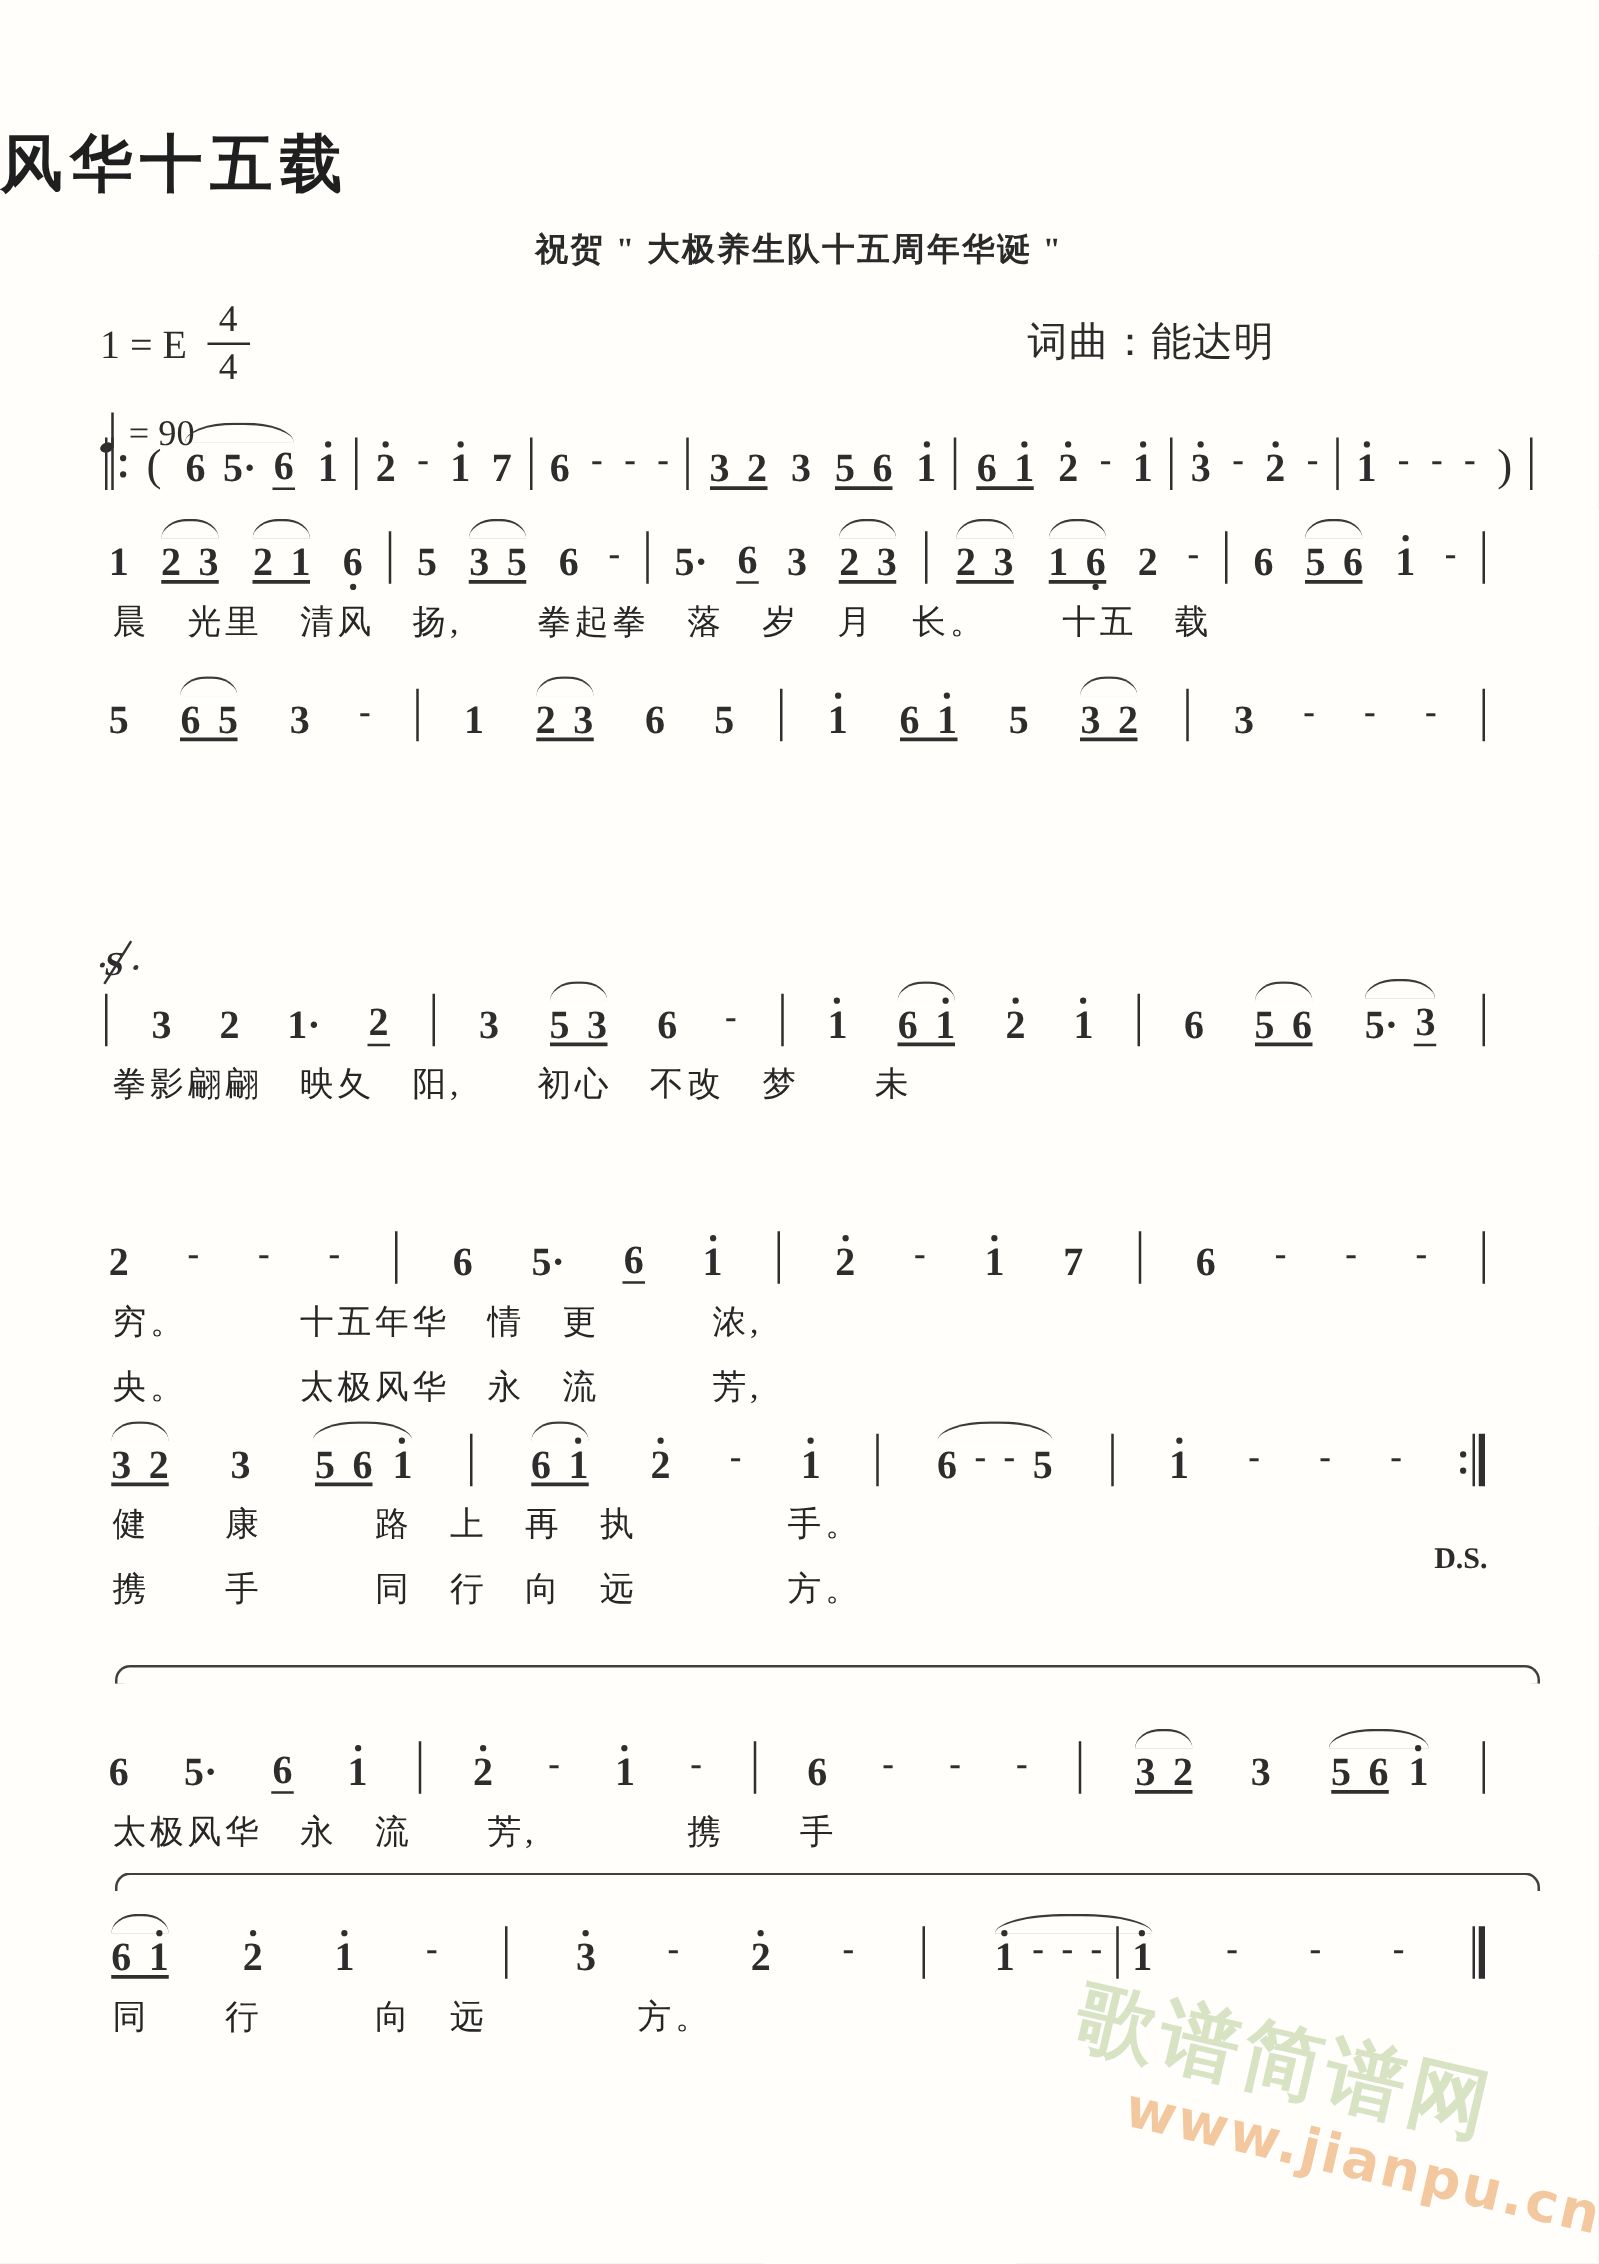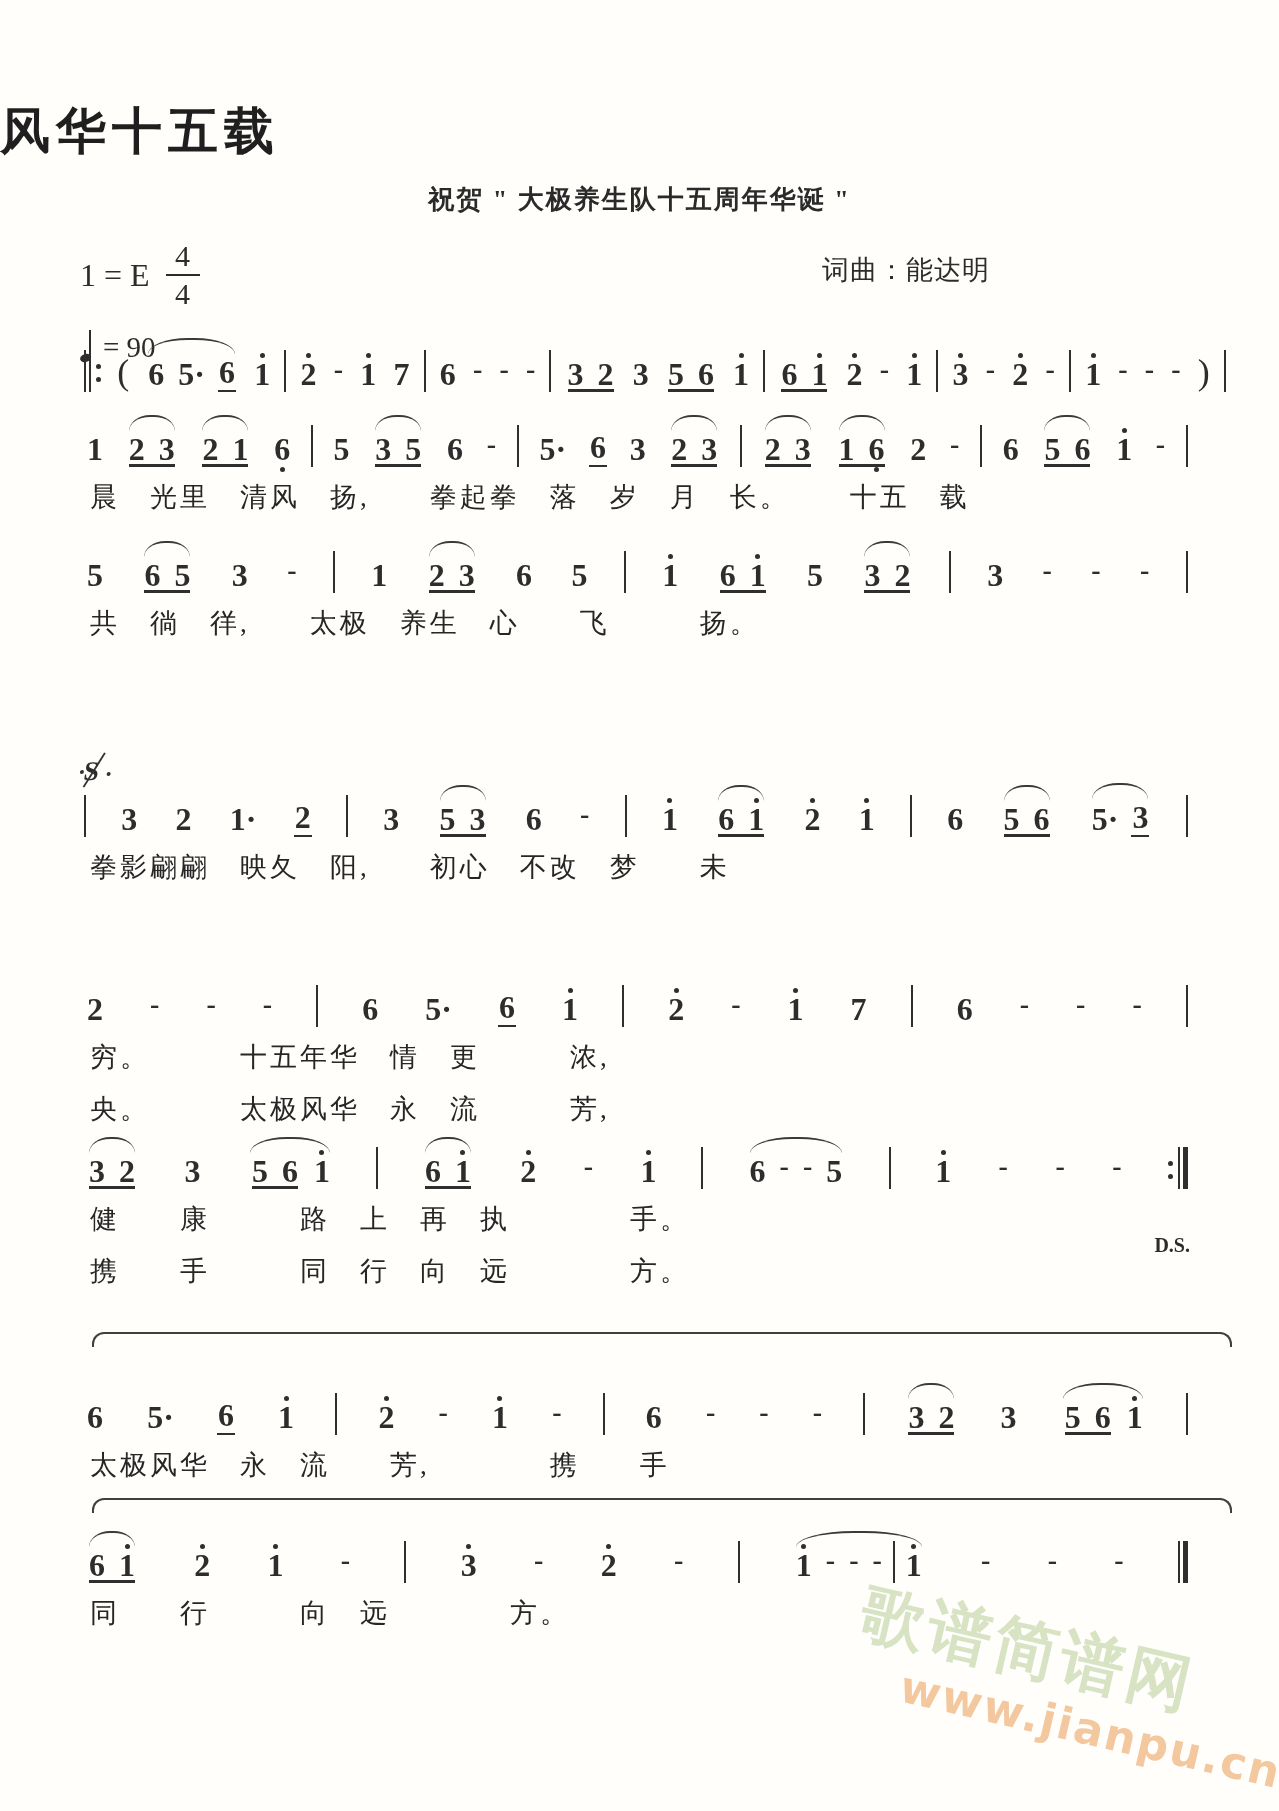--- a/index.html
+++ b/index.html
@@ -7,21 +7,21 @@
         font-family:"Liberation Serif","DejaVu Serif",serif;color:#2c2c2c;}
   .title{position:absolute;top:98px;left:0;right:0;text-align:left;
          font-size:50px;font-weight:700;letter-spacing:6px;color:#1f1f1f;}
   .subtitle{position:absolute;top:182px;left:0;right:0;text-align:center;
             font-size:26px;font-weight:600;letter-spacing:2px;color:#2a2a2a;}
   .keysig{position:absolute;left:80px;top:240px;display:flex;align-items:center;gap:16px;
           font-size:32px;font-weight:500;text-align:right;}
   .frac{display:inline-flex;flex-direction:column;align-items:center;line-height:1;}
   .frac .fr{font-size:30px;padding:1px 4px;}
   .fracline{width:34px;height:2px;background:#2c2c2c;margin:2px 0;}
-  .credit{position:absolute;left:822px;top:252px;font-size:27px;letter-spacing:1px;}
+  .credit{position:absolute;left:822px;top:252px;font-size:32px;letter-spacing:1px;}
   .tempo{position:absolute;left:80px;top:328px;display:flex;align-items:flex-end;gap:8px;font-size:29px;}
   .qnote{position:relative;display:inline-block;width:15px;height:36px;}
   .qnote::before{content:"";position:absolute;left:0;bottom:2px;width:11px;height:8px;
                  background:#2c2c2c;border-radius:50%;transform:rotate(-18deg);}
   .qnote::after{content:"";position:absolute;left:9px;bottom:6px;width:2px;height:28px;background:#2c2c2c;}
   
   .sysblock{position:absolute;left:80px;}
   .sys{display:flex;justify-content:space-between;align-items:flex-end;padding-top:26px;}
   .note{display:flex;flex-direction:column;align-items:center;margin:0 6px;}
   .oct{height:11px;width:6px;display:flex;justify-content:center;align-items:flex-end;}
@@ -35,21 +35,21 @@
   .grp.bm::after{content:"";position:absolute;left:7px;right:7px;bottom:12px;height:2.5px;background:#2f2f2f;}
   .grp.arc::before{content:"";position:absolute;left:7px;right:7px;top:-7px;height:14px;
                    border-top:2px solid #3a3a3a;border-radius:55% 55% 0 0/120% 120% 0 0;}
   .barwrap{display:flex;align-items:flex-end;gap:3px;margin:0 4px 12px;}
   .bline{width:2px;height:42px;background:#2f2f2f;}
   .bline.thick{width:5px;}
   .bdots{display:flex;flex-direction:column;gap:8px;margin:0 2px 10px;}
   .lyric{font-size:27px;color:#262626;padding-left:10px;
          white-space:pre;letter-spacing:3px;}
   .lyric+.lyric{margin-top:16px;}
-  .ds{position:absolute;right:2px;top:116px;font-size:20px;font-weight:600;}
+  .ds{position:absolute;right:2px;top:116px;font-size:24px;font-weight:600;}
   .segno{position:absolute;left:4px;top:-8px;font-size:27px;font-weight:700;transform:skewX(-8deg);}
   .segno::before{content:"";position:absolute;left:9px;top:-5px;width:2px;height:38px;
                  background:#333;transform:rotate(26deg);}
   .segno::after{content:"";position:absolute;width:4px;height:4px;border-radius:50%;background:#333;
                 left:-4px;top:14px;box-shadow:27px 2px 0 #333;}
   .tieline{position:absolute;left:92px;width:1136px;height:13px;border-top:2px solid #404040;
            border-left:2px solid #404040;border-right:2px solid #404040;border-radius:12px 12px 0 0;}
   .wm1{position:absolute;left:858px;top:1606px;transform:rotate(13deg);font-size:64px;font-weight:700;
        color:#d7e3c3;letter-spacing:4px;font-family:"DejaVu Sans",sans-serif;
        text-shadow:2px 2px 0 #ffffff;}
@@ -602,21 +602,20 @@
           </div>
           <div class="note dash">
             <div class="oct top"></div>
             <div class="num">-</div>
             <div class="oct bot"></div>
           </div>
           <div class="barwrap">
             <div class="bline"></div>
           </div>
         </div>
-        <div class="lyric">共　徜　徉,　　太极　养生　心　　飞　　　扬。</div>
       </div>
       <div class="sysblock" style="top: 764px; width: 1112px;">
         <div class="segno">S</div>
         <div class="sys">
           <div class="barwrap">
             <div class="bline"></div>
           </div>
           <div class="note">
             <div class="oct top"></div>
             <div class="num">3</div>

